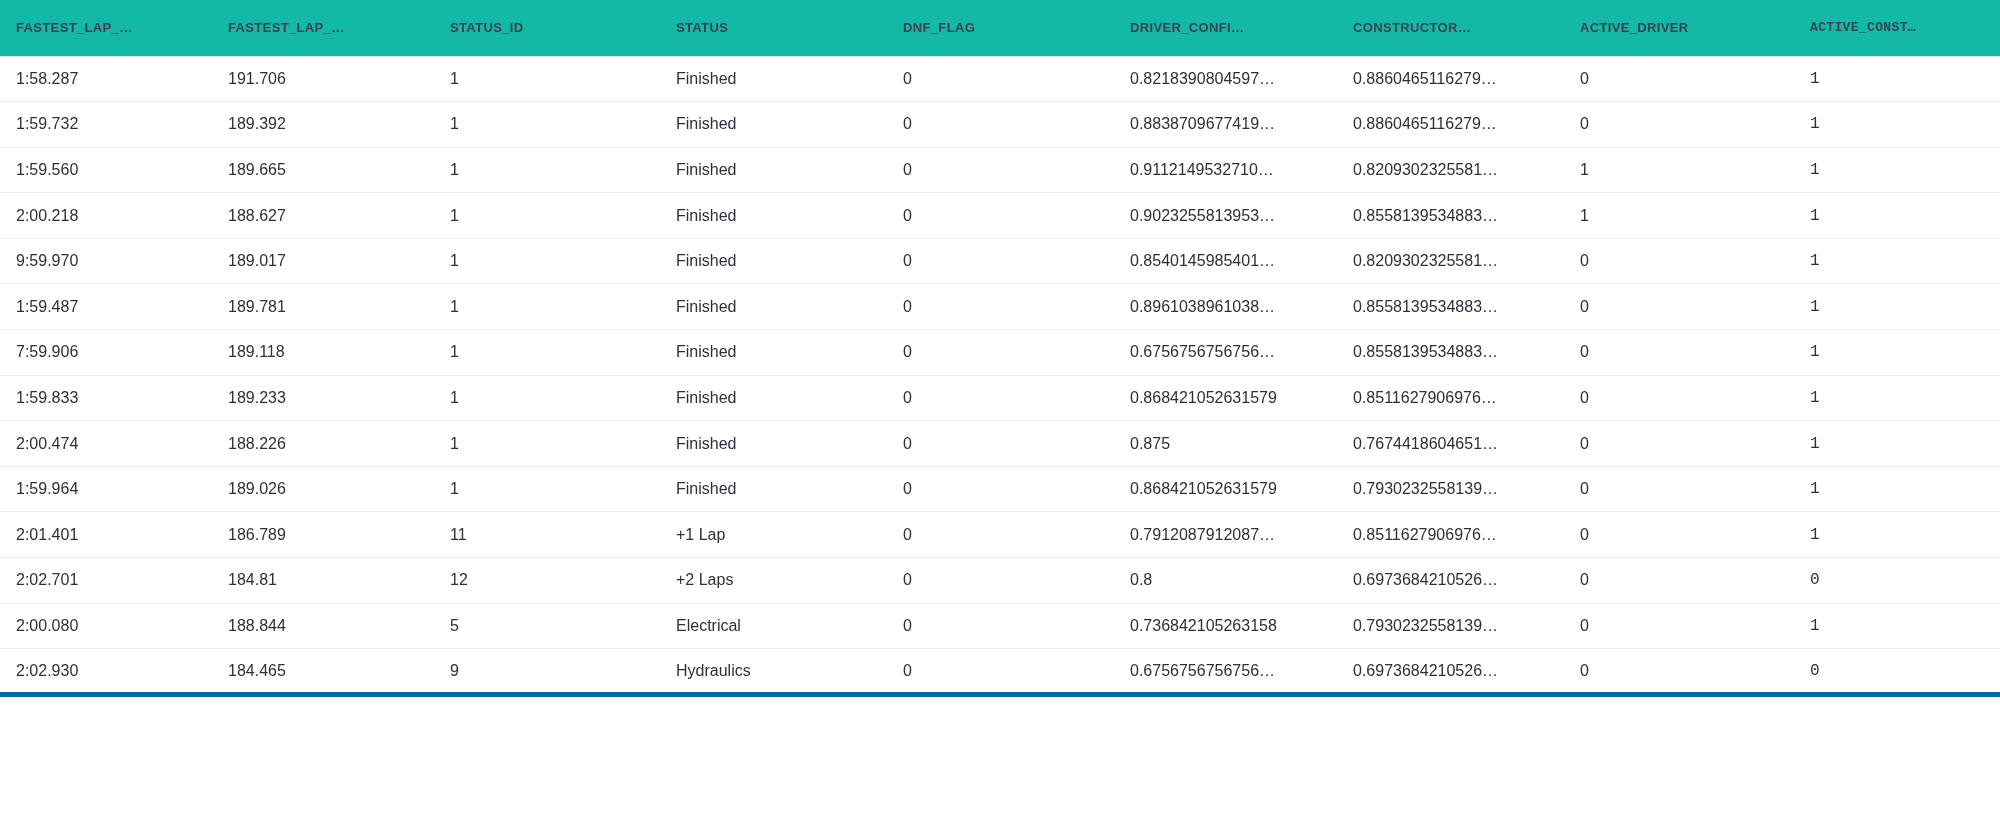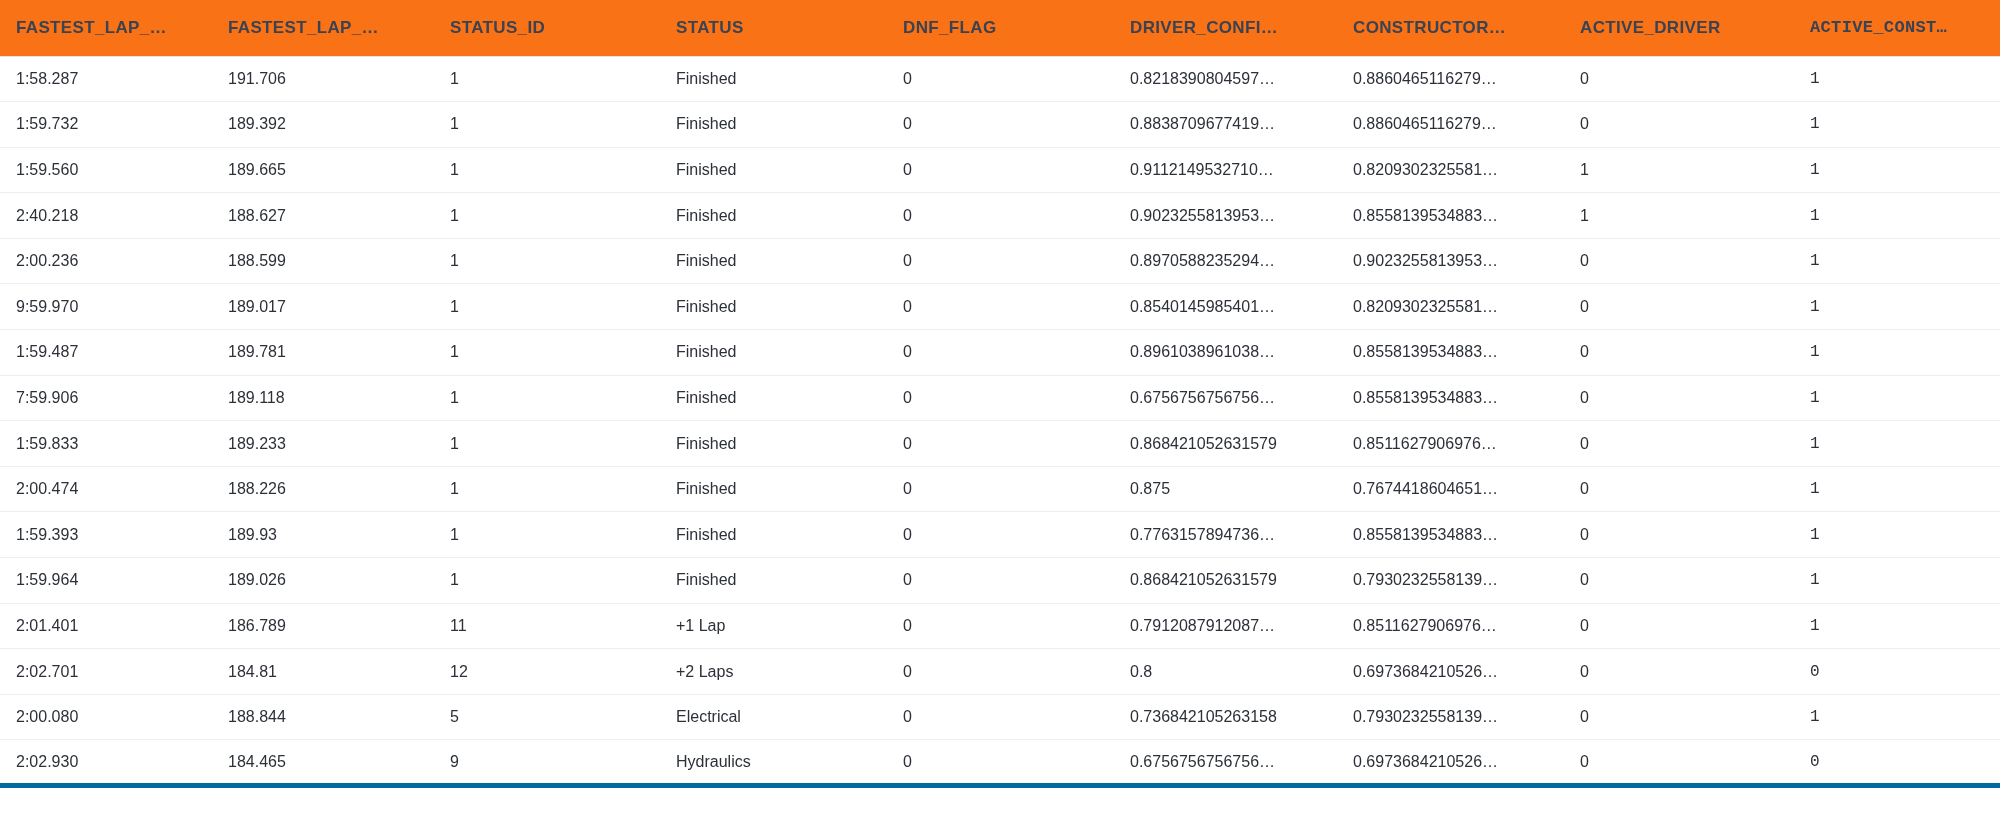--- a/index.html
+++ b/index.html
@@ -28,27 +28,27 @@
   table.data-table td {
     text-align: left;
     padding: 0 12px 0 0;
     white-space: nowrap;
     overflow: hidden;
     text-overflow: ellipsis;
     box-sizing: border-box;
   }
   thead th {
     height: 56px;
-    font-size: 17px;
+    font-size: 13px;
     font-weight: 700;
     letter-spacing: 0.35px;
     color: #3b4252;
     vertical-align: middle;
     border-bottom: 1px solid #dfe3e8;
-    background: #f97316;
+    background: #14b8a6;
   }
   tbody td {
     height: 45.6px;
     font-size: 16px;
     font-weight: 400;
     color: #2c3038;
     vertical-align: middle;
     border-bottom: 1px solid #eceef1;
   }
   tbody tr:last-child td {
@@ -115,42 +115,31 @@
         <td class="c1">189.665</td>
         <td class="c2">1</td>
         <td class="c3">Finished</td>
         <td class="c4">0</td>
         <td class="c5">0.9112149532710…</td>
         <td class="c6">0.8209302325581…</td>
         <td class="c7">1</td>
         <td class="c8">1</td>
       </tr>
       <tr>
-        <td class="c0">2:40.218</td>
+        <td class="c0">2:00.218</td>
         <td class="c1">188.627</td>
         <td class="c2">1</td>
         <td class="c3">Finished</td>
         <td class="c4">0</td>
         <td class="c5">0.9023255813953…</td>
         <td class="c6">0.8558139534883…</td>
         <td class="c7">1</td>
         <td class="c8">1</td>
       </tr>
       <tr>
-        <td class="c0">2:00.236</td>
-        <td class="c1">188.599</td>
-        <td class="c2">1</td>
-        <td class="c3">Finished</td>
-        <td class="c4">0</td>
-        <td class="c5">0.8970588235294…</td>
-        <td class="c6">0.9023255813953…</td>
-        <td class="c7">0</td>
-        <td class="c8">1</td>
-      </tr>
-      <tr>
         <td class="c0">9:59.970</td>
         <td class="c1">189.017</td>
         <td class="c2">1</td>
         <td class="c3">Finished</td>
         <td class="c4">0</td>
         <td class="c5">0.8540145985401…</td>
         <td class="c6">0.8209302325581…</td>
         <td class="c7">0</td>
         <td class="c8">1</td>
       </tr>
@@ -188,31 +177,20 @@
         <td class="c8">1</td>
       </tr>
       <tr>
         <td class="c0">2:00.474</td>
         <td class="c1">188.226</td>
         <td class="c2">1</td>
         <td class="c3">Finished</td>
         <td class="c4">0</td>
         <td class="c5">0.875</td>
         <td class="c6">0.7674418604651…</td>
-        <td class="c7">0</td>
-        <td class="c8">1</td>
-      </tr>
-      <tr>
-        <td class="c0">1:59.393</td>
-        <td class="c1">189.93</td>
-        <td class="c2">1</td>
-        <td class="c3">Finished</td>
-        <td class="c4">0</td>
-        <td class="c5">0.7763157894736…</td>
-        <td class="c6">0.8558139534883…</td>
         <td class="c7">0</td>
         <td class="c8">1</td>
       </tr>
       <tr>
         <td class="c0">1:59.964</td>
         <td class="c1">189.026</td>
         <td class="c2">1</td>
         <td class="c3">Finished</td>
         <td class="c4">0</td>
         <td class="c5">0.868421052631579</td>

